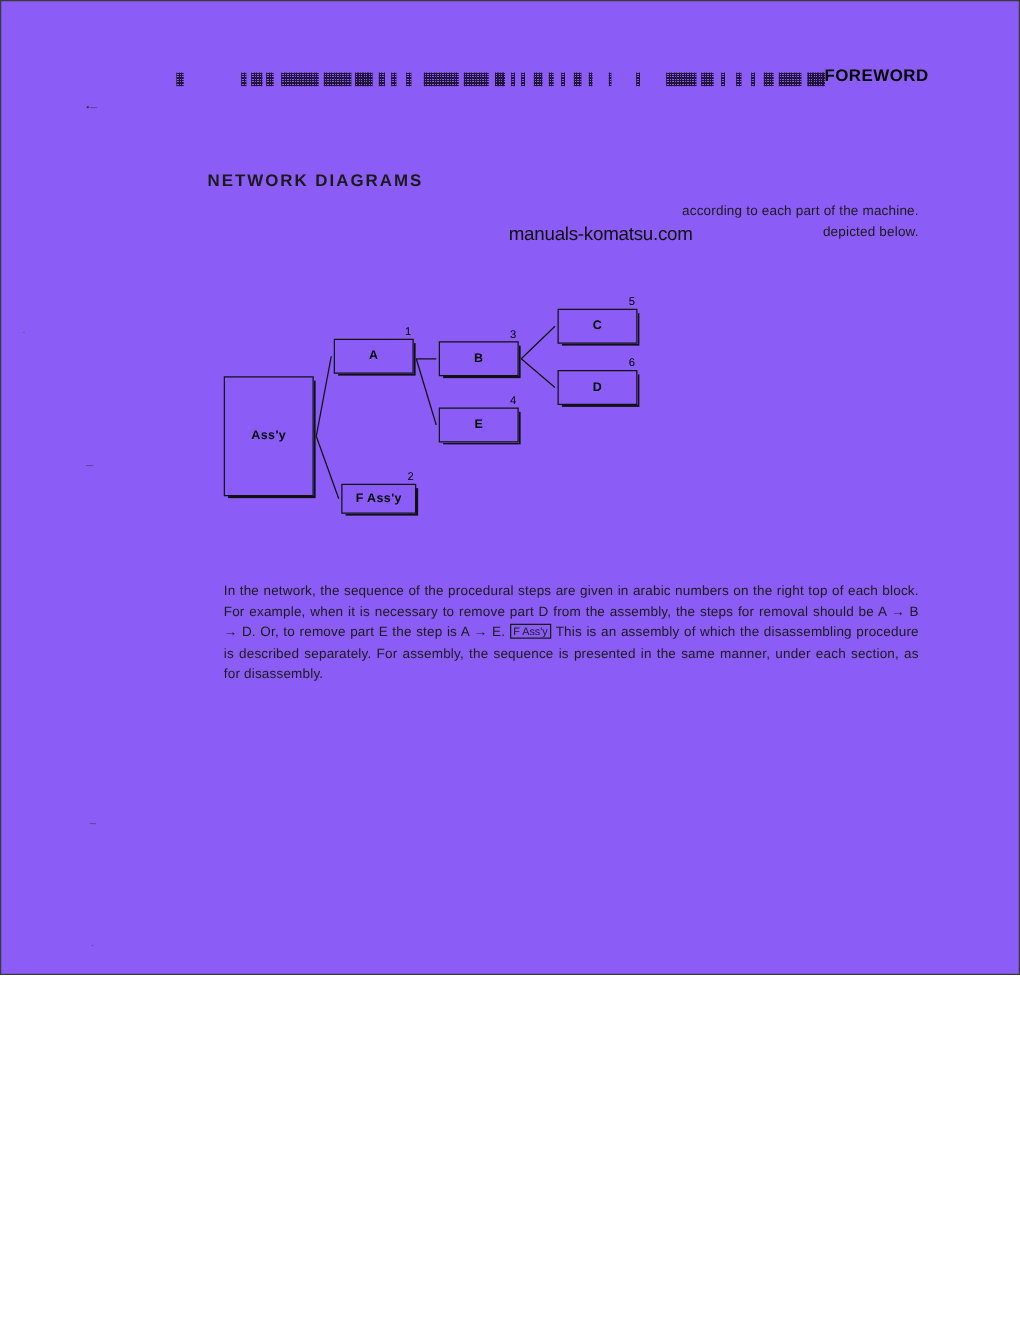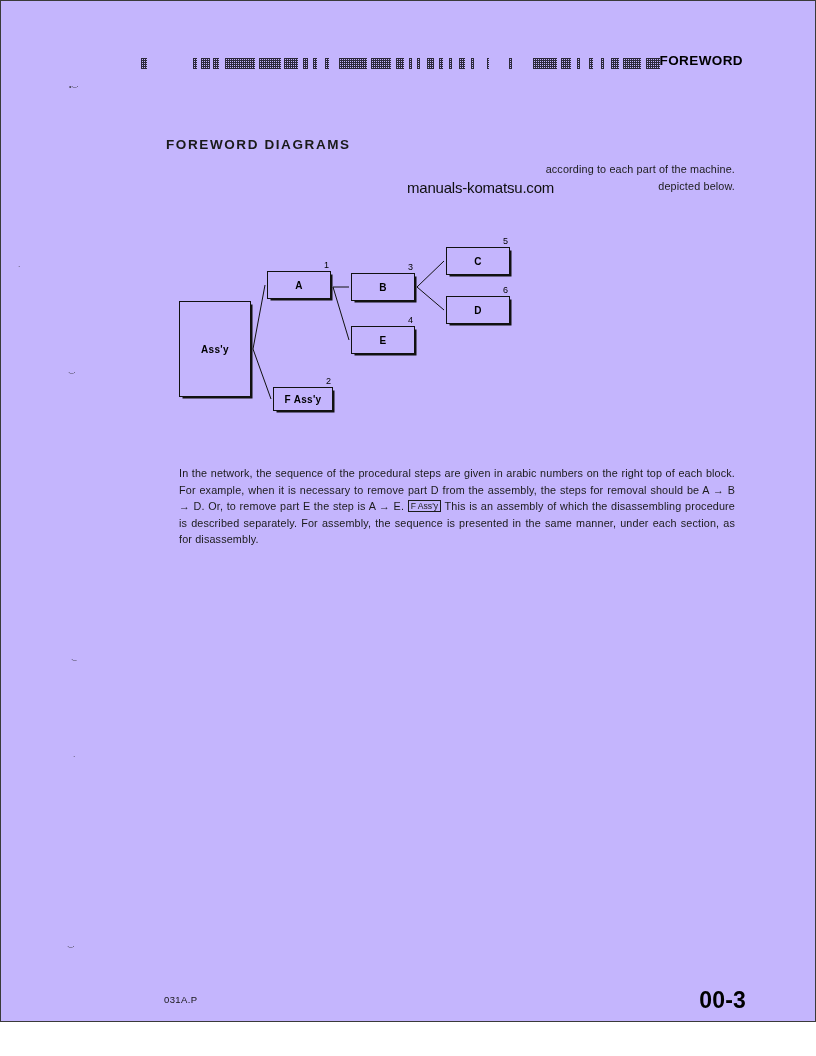--- a/index.html
+++ b/index.html
@@ -10,22 +10,22 @@
   }
   body {
     font-family: "Liberation Sans", sans-serif;
     -webkit-font-smoothing: none;
   }
 
   
   .page {
     position: relative;
     width: 816px;
-    height: 1022px;
-    background: #c4b5fd;
+    height: 780px;
+    background: #8b5cf6;
     overflow: hidden;
     box-sizing: border-box;
     border: 1px solid #3a3a3a;
   }
 
   
   .header {
     position: absolute;
     left: 0;
     top: 52px;
@@ -227,21 +227,21 @@
         <div class="blk" style="left: 436px; width: 3px;"></div>
         <div class="blk" style="left: 448px; width: 4px;"></div>
         <div class="blk" style="left: 460px; width: 3px;"></div>
         <div class="blk" style="left: 470px; width: 8px;"></div>
         <div class="blk" style="left: 482px; width: 18px;"></div>
         <div class="blk" style="left: 505px; width: 14px;"></div>
       </div>
     <div class="header-title">FOREWORD</div>
   </div>
 
-  <div class="section-title">FOREWORD DIAGRAMS</div>
+  <div class="section-title">NETWORK DIAGRAMS</div>
 
   <div class="para para-intro">
     <p class="indent-last">according to each part of the machine.</p>
     <p class="indent-last">depicted below.</p>
   </div>
 
   <div class="watermark">manuals-komatsu.com</div>
 
   <div class="diagram" id="diagram">
     <svg width="400" height="196" id="diagram-svg">

